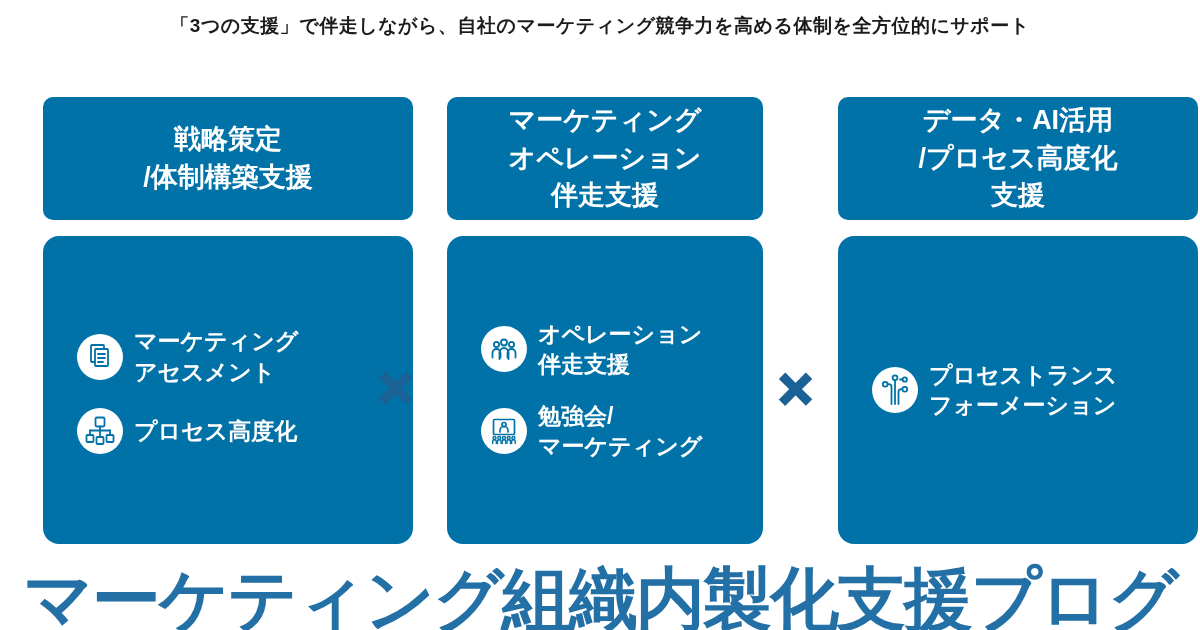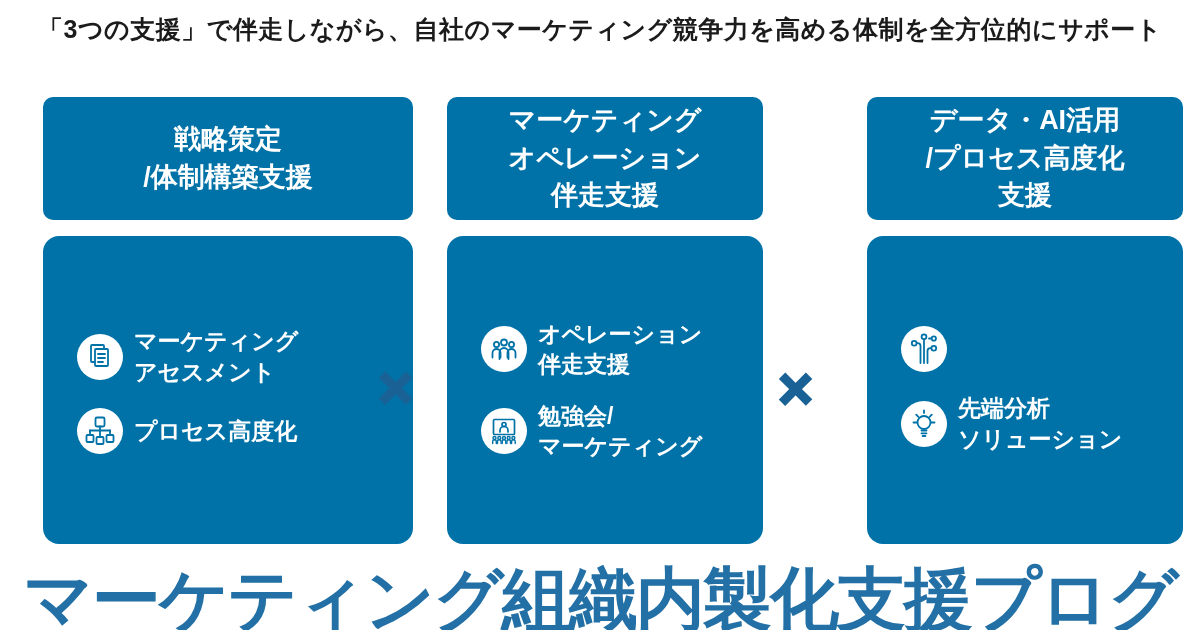--- a/index.html
+++ b/index.html
@@ -13,28 +13,28 @@
   body{
     width:1200px;height:630px;
     font-family:"Liberation Sans","DejaVu Sans",sans-serif;
     position:relative;overflow:hidden;
   }
   .canvas{position:relative;width:1200px;height:630px;background:#fff;}
 
   .top-title{
     position:absolute;top:13px;left:0;width:1200px;
     text-align:center;
-    font-size:25px;font-weight:bold;color:var(--ink);
+    font-size:19px;font-weight:bold;color:var(--ink);
     letter-spacing:0.5px;
   }
 
   .col{position:absolute;top:97px;}
   .col1{left:43px;width:370px;}
   .col2{left:447px;width:316px;}
-  .col3{left:867px;width:316px;}
+  .col3{left:838px;width:360px;}
 
   .header-box{
     height:123px;width:100%;
     background:var(--box-blue);
     border-radius:10px;
     display:flex;align-items:center;justify-content:center;
     text-align:center;
     color:#fff;font-size:27px;font-weight:bold;line-height:1.4;
     white-space:pre-line;
   }
@@ -190,39 +190,21 @@
               <circle cx="13.2" cy="17.2" r="2.4"></circle>
               <path d="M23,37 V13.5"></path>
               <circle cx="23" cy="10.8" r="2.4"></circle>
               <path d="M26.5,37 V25 q0,-2.8 2.8,-2.8 h1"></path>
               <circle cx="32.8" cy="22.2" r="2.4"></circle>
               <path d="M28,12.5 h2.5"></path>
               <circle cx="32.8" cy="12.5" r="2.2"></circle>
             </g>
           </svg>
         </span>
-      </div>
-      <div class="item">
-        <span class="icon-circle">
-          <svg viewBox="0 0 46 46">
-            <circle cx="23" cy="23" r="23" fill="#fff"></circle>
-            <g fill="none" stroke="#0072A7" stroke-width="1.8" stroke-linecap="round" stroke-linejoin="round">
-              <circle cx="23" cy="21.5" r="6.5"></circle>
-              <path d="M20.5,29.5 h5"></path>
-              <path d="M20.5,32.3 h5"></path>
-              <path d="M21.6,35 h2.8"></path>
-              <path d="M23,9.5 v2.5"></path>
-              <path d="M12.5,21.5 h3"></path>
-              <path d="M30.5,21.5 h3"></path>
-              <path d="M15.2,13.7 l2.2,2.2"></path>
-              <path d="M30.8,13.7 l-2.2,2.2"></path>
-            </g>
-          </svg>
-        </span>
-        <span class="item-label">先端分析
-ソリューション</span>
+        <span class="item-label">プロセストランス
+フォーメーション</span>
       </div>
     </div>
   </div>
 
   <div class="bottom-title">マーケティング組織内製化支援プログラム</div>
 
 </div>
 
 </body></html>

